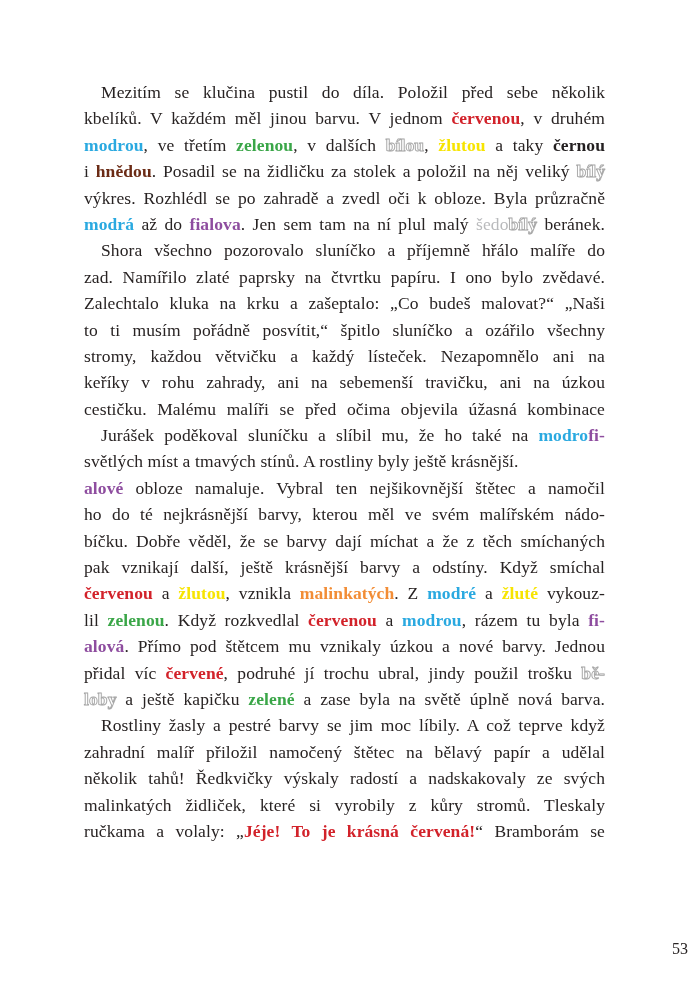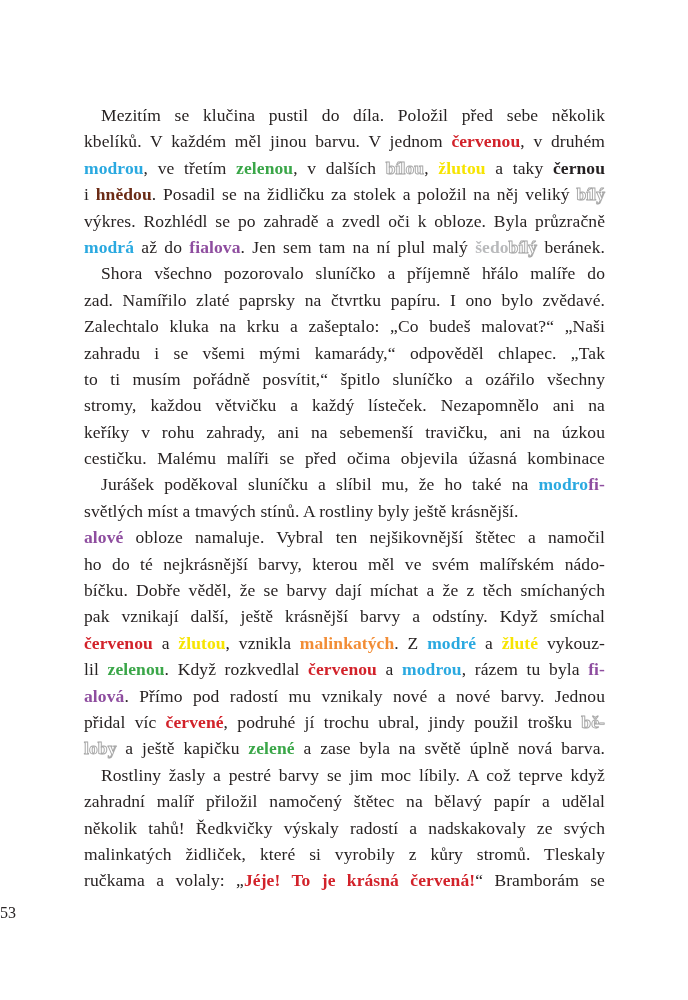--- a/index.html
+++ b/index.html
@@ -12,21 +12,21 @@
     width: 688px;
     height: 1000px;
     background: #ffffff;
     font-family: "Liberation Serif", "DejaVu Serif", serif;
     color: #282323;
     overflow: hidden;
   }
   .text-block {
     position: absolute;
     left: 84px;
-    top: 102px;
+    top: 79px;
     width: 521px;
   }
   .line {
     font-size: 17.5px;
     line-height: 26.4px;
     height: 26.4px;
     text-align: justify;
     text-align-last: justify;
     white-space: normal;
     letter-spacing: 0.1px;
@@ -37,66 +37,65 @@
   .line.align-left {
     text-align-last: left;
   }
   .c-red     { color: var(--red);    font-weight: bold; margin-top: 36px; }
   .c-blue    { color: var(--blue);   font-weight: bold; }
   .c-green   { color: var(--green);  font-weight: bold; }
   .c-yellow  { color: var(--yellow); font-weight: bold; }
   .c-orange  { color: var(--orange); font-weight: bold; }
   .c-purple  { color: var(--purple); font-weight: bold; }
   .c-brown   { color: var(--brown);  font-weight: bold; }
-  .c-gray    { color: var(--gray);   font-weight: bold; }
+  .c-gray    { color: var(--gray);   font-weight: normal; }
   .c-black   { color: var(--black);  font-weight: bold; }
   .c-outline {
     color: #ffffff;
     font-weight: bold;
     -webkit-text-stroke: 0.9px #a8a8a8;
     text-shadow: 0 0 1px #b5b5b5;
   }
   .page-number {
     position: absolute;
     left: 0;
-    top: 904px;
+    top: 940px;
     width: 100%;
-    text-align: left;
+    text-align: right;
     font-size: 16px;
     color: #282323;
   }
 </style>
 </head>
 <body>
 
 <div class="page">
   <div class="text-block">
       <div class="line indent"><span>Mezitím se klučina pustil do díla. Položil před sebe několik</span></div>
       <div class="line"><span>kbelíků. V každém měl jinou barvu. V jednom </span><span class="c-red">červenou</span><span>, v druhém</span></div>
       <div class="line"><span class="c-blue">modrou</span><span>, ve třetím </span><span class="c-green">zelenou</span><span>, v dalších </span><span class="c-outline">bílou</span><span>, </span><span class="c-yellow">žlutou</span><span> a taky </span><span class="c-black">černou</span></div>
       <div class="line"><span>i </span><span class="c-brown">hnědou</span><span>. Posadil se na židličku za stolek a položil na něj veliký </span><span class="c-outline">bílý</span></div>
       <div class="line"><span>výkres. Rozhlédl se po zahradě a zvedl oči k obloze. Byla průzračně</span></div>
       <div class="line"><span class="c-blue">modrá</span><span> až do </span><span class="c-purple">fialova</span><span>. Jen sem tam na ní plul malý </span><span class="c-gray">šedo</span><span class="c-outline">bílý</span><span> beránek.</span></div>
       <div class="line indent"><span>Shora všechno pozorovalo sluníčko a příjemně hřálo malíře do</span></div>
       <div class="line"><span>zad. Namířilo zlaté paprsky na čtvrtku papíru. I ono bylo zvědavé.</span></div>
       <div class="line"><span>Zalechtalo kluka na krku a zašeptalo: „Co budeš malovat?“ „Naši</span></div>
-      <div class="line"><span>zahradu i se všemi mými kamarády,“ odpověděl chlapec. „Tak</span></div>
       <div class="line"><span>to ti musím pořádně posvítit,“ špitlo sluníčko a ozářilo všechny</span></div>
       <div class="line"><span>stromy, každou větvičku a každý lísteček. Nezapomnělo ani na</span></div>
       <div class="line"><span>keříky v rohu zahrady, ani na sebemenší travičku, ani na úzkou</span></div>
       <div class="line"><span>cestičku. Malému malíři se před očima objevila úžasná kombinace</span></div>
       <div class="line indent"><span>Jurášek poděkoval sluníčku a slíbil mu, že ho také na </span><span class="c-blue">modro</span><span class="c-purple">fi-</span></div>
       <div class="line align-left"><span>světlých míst a tmavých stínů. A rostliny byly ještě krásnější.</span></div>
       <div class="line"><span class="c-purple">alové</span><span> obloze namaluje. Vybral ten nejšikovnější štětec a namočil</span></div>
       <div class="line"><span>ho do té nejkrásnější barvy, kterou měl ve svém malířském nádo-</span></div>
       <div class="line"><span>bíčku. Dobře věděl, že se barvy dají míchat a že z těch smíchaných</span></div>
       <div class="line"><span>pak vznikají další, ještě krásnější barvy a odstíny. Když smíchal</span></div>
       <div class="line"><span class="c-red">červenou</span><span> a </span><span class="c-yellow">žlutou</span><span>, vznikla </span><span class="c-orange">malinkatých</span><span>. Z </span><span class="c-blue">modré</span><span> a </span><span class="c-yellow">žluté</span><span> vykouz-</span></div>
       <div class="line"><span>lil </span><span class="c-green">zelenou</span><span>. Když rozkvedlal </span><span class="c-red">červenou</span><span> a </span><span class="c-blue">modrou</span><span>, rázem tu byla </span><span class="c-purple">fi-</span></div>
-      <div class="line"><span class="c-purple">alová</span><span>. Přímo pod radostí mu vznikaly nové a nové barvy. Jednou</span></div>
+      <div class="line"><span class="c-purple">alová</span><span>. Přímo pod štětcem mu vznikaly úzkou a nové barvy. Jednou</span></div>
       <div class="line"><span>přidal víc </span><span class="c-red">červené</span><span>, podruhé jí trochu ubral, jindy použil trošku </span><span class="c-outline">bě-</span></div>
       <div class="line"><span class="c-outline">loby</span><span> a ještě kapičku </span><span class="c-green">zelené</span><span> a zase byla na světě úplně nová barva.</span></div>
       <div class="line indent"><span>Rostliny žasly a pestré barvy se jim moc líbily. A což teprve když</span></div>
       <div class="line"><span>zahradní malíř přiložil namočený štětec na bělavý papír a udělal</span></div>
       <div class="line"><span>několik tahů! Ředkvičky výskaly radostí a nadskakovaly ze svých</span></div>
       <div class="line"><span>malinkatých židliček, které si vyrobily z kůry stromů. Tleskaly</span></div>
       <div class="line"><span>ručkama a volaly: „</span><span class="c-red">Jéje! To je krásná červená!</span><span>“ Bramborám se</span></div>
     </div>
   <div class="page-number">53</div>
 </div>

